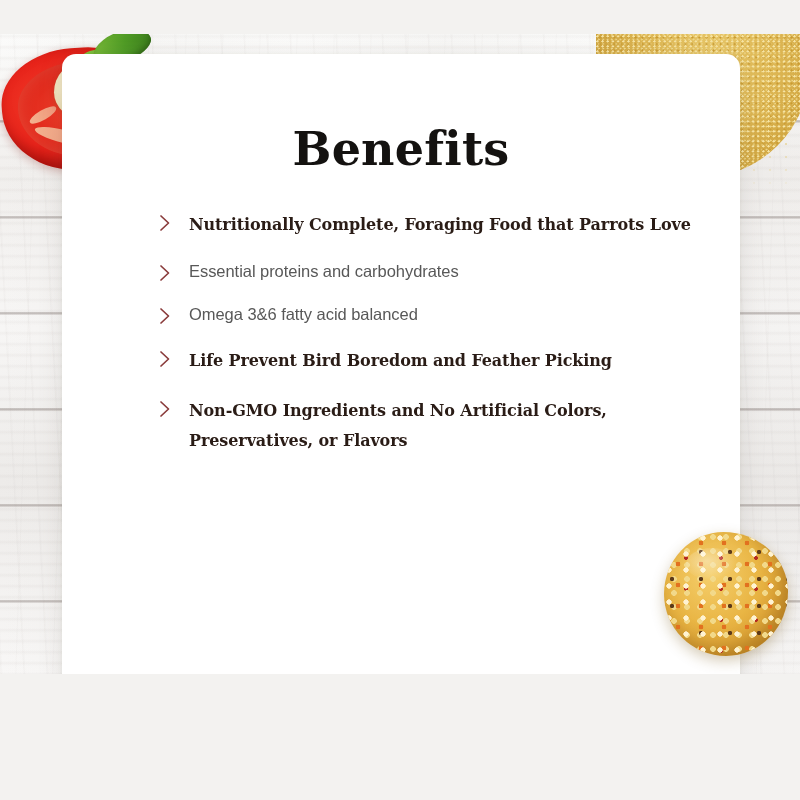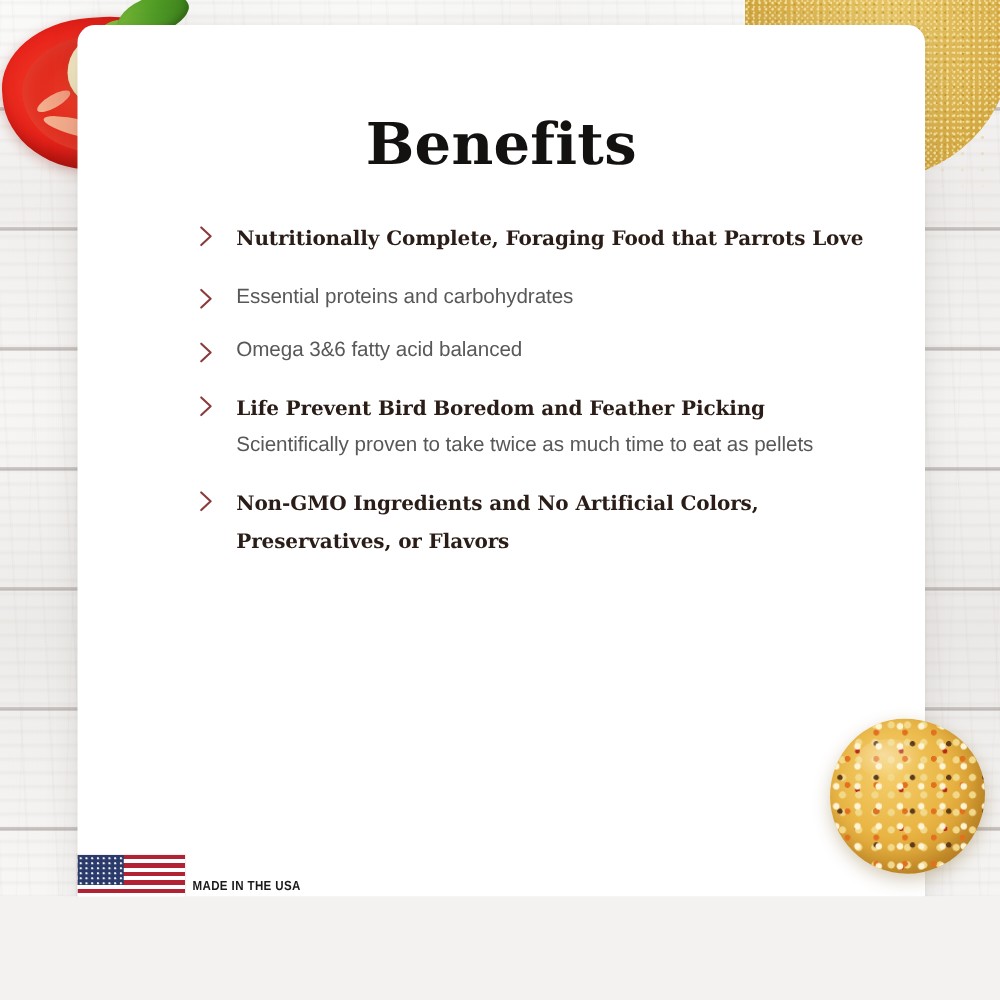--- a/index.html
+++ b/index.html
@@ -4,21 +4,21 @@
 <title>Benefits</title>
 <style>
   html,body{margin:0;padding:0;}
   body{
     width:800px;height:800px;overflow:hidden;
     font-family:"Liberation Sans", sans-serif;
     background:#f3f2f0;
   }
 
   
-  .stage{position:relative;width:800px;height:717px;overflow:hidden;}
+  .stage{position:relative;width:800px;height:640px;overflow:hidden;margin-top:34px;}
 
   
   .wood{
     position:absolute;inset:0;
     background-color:#f4f3f1;
     background-image:
       
       repeating-linear-gradient(180deg,
         rgba(255,255,255,0) 0px,
         rgba(255,255,255,0) 86px,
@@ -304,21 +304,20 @@
         <p class="b-sub">Omega 3&amp;6 fatty acid balanced</p>
       </div>
 
       <div class="item">
         <span class="chev">
           <svg viewBox="0 0 14 20" fill="none" xmlns="http://www.w3.org/2000/svg">
             <path d="M3 3 L10.5 10 L3 17" stroke="currentColor" stroke-width="1.7" stroke-linecap="round" stroke-linejoin="round"></path>
           </svg>
         </span>
         <p class="b-head">Life Prevent Bird Boredom and Feather Picking</p>
-        <p class="b-sub">Scientifically proven to take twice as much time to eat as pellets</p>
       </div>
 
       <div class="item two-line">
         <span class="chev">
           <svg viewBox="0 0 14 20" fill="none" xmlns="http://www.w3.org/2000/svg">
             <path d="M3 3 L10.5 10 L3 17" stroke="currentColor" stroke-width="1.7" stroke-linecap="round" stroke-linejoin="round"></path>
           </svg>
         </span>
         <p class="b-head">Non-GMO Ingredients and No Artificial Colors, Preservatives, or Flavors</p>
       </div>

